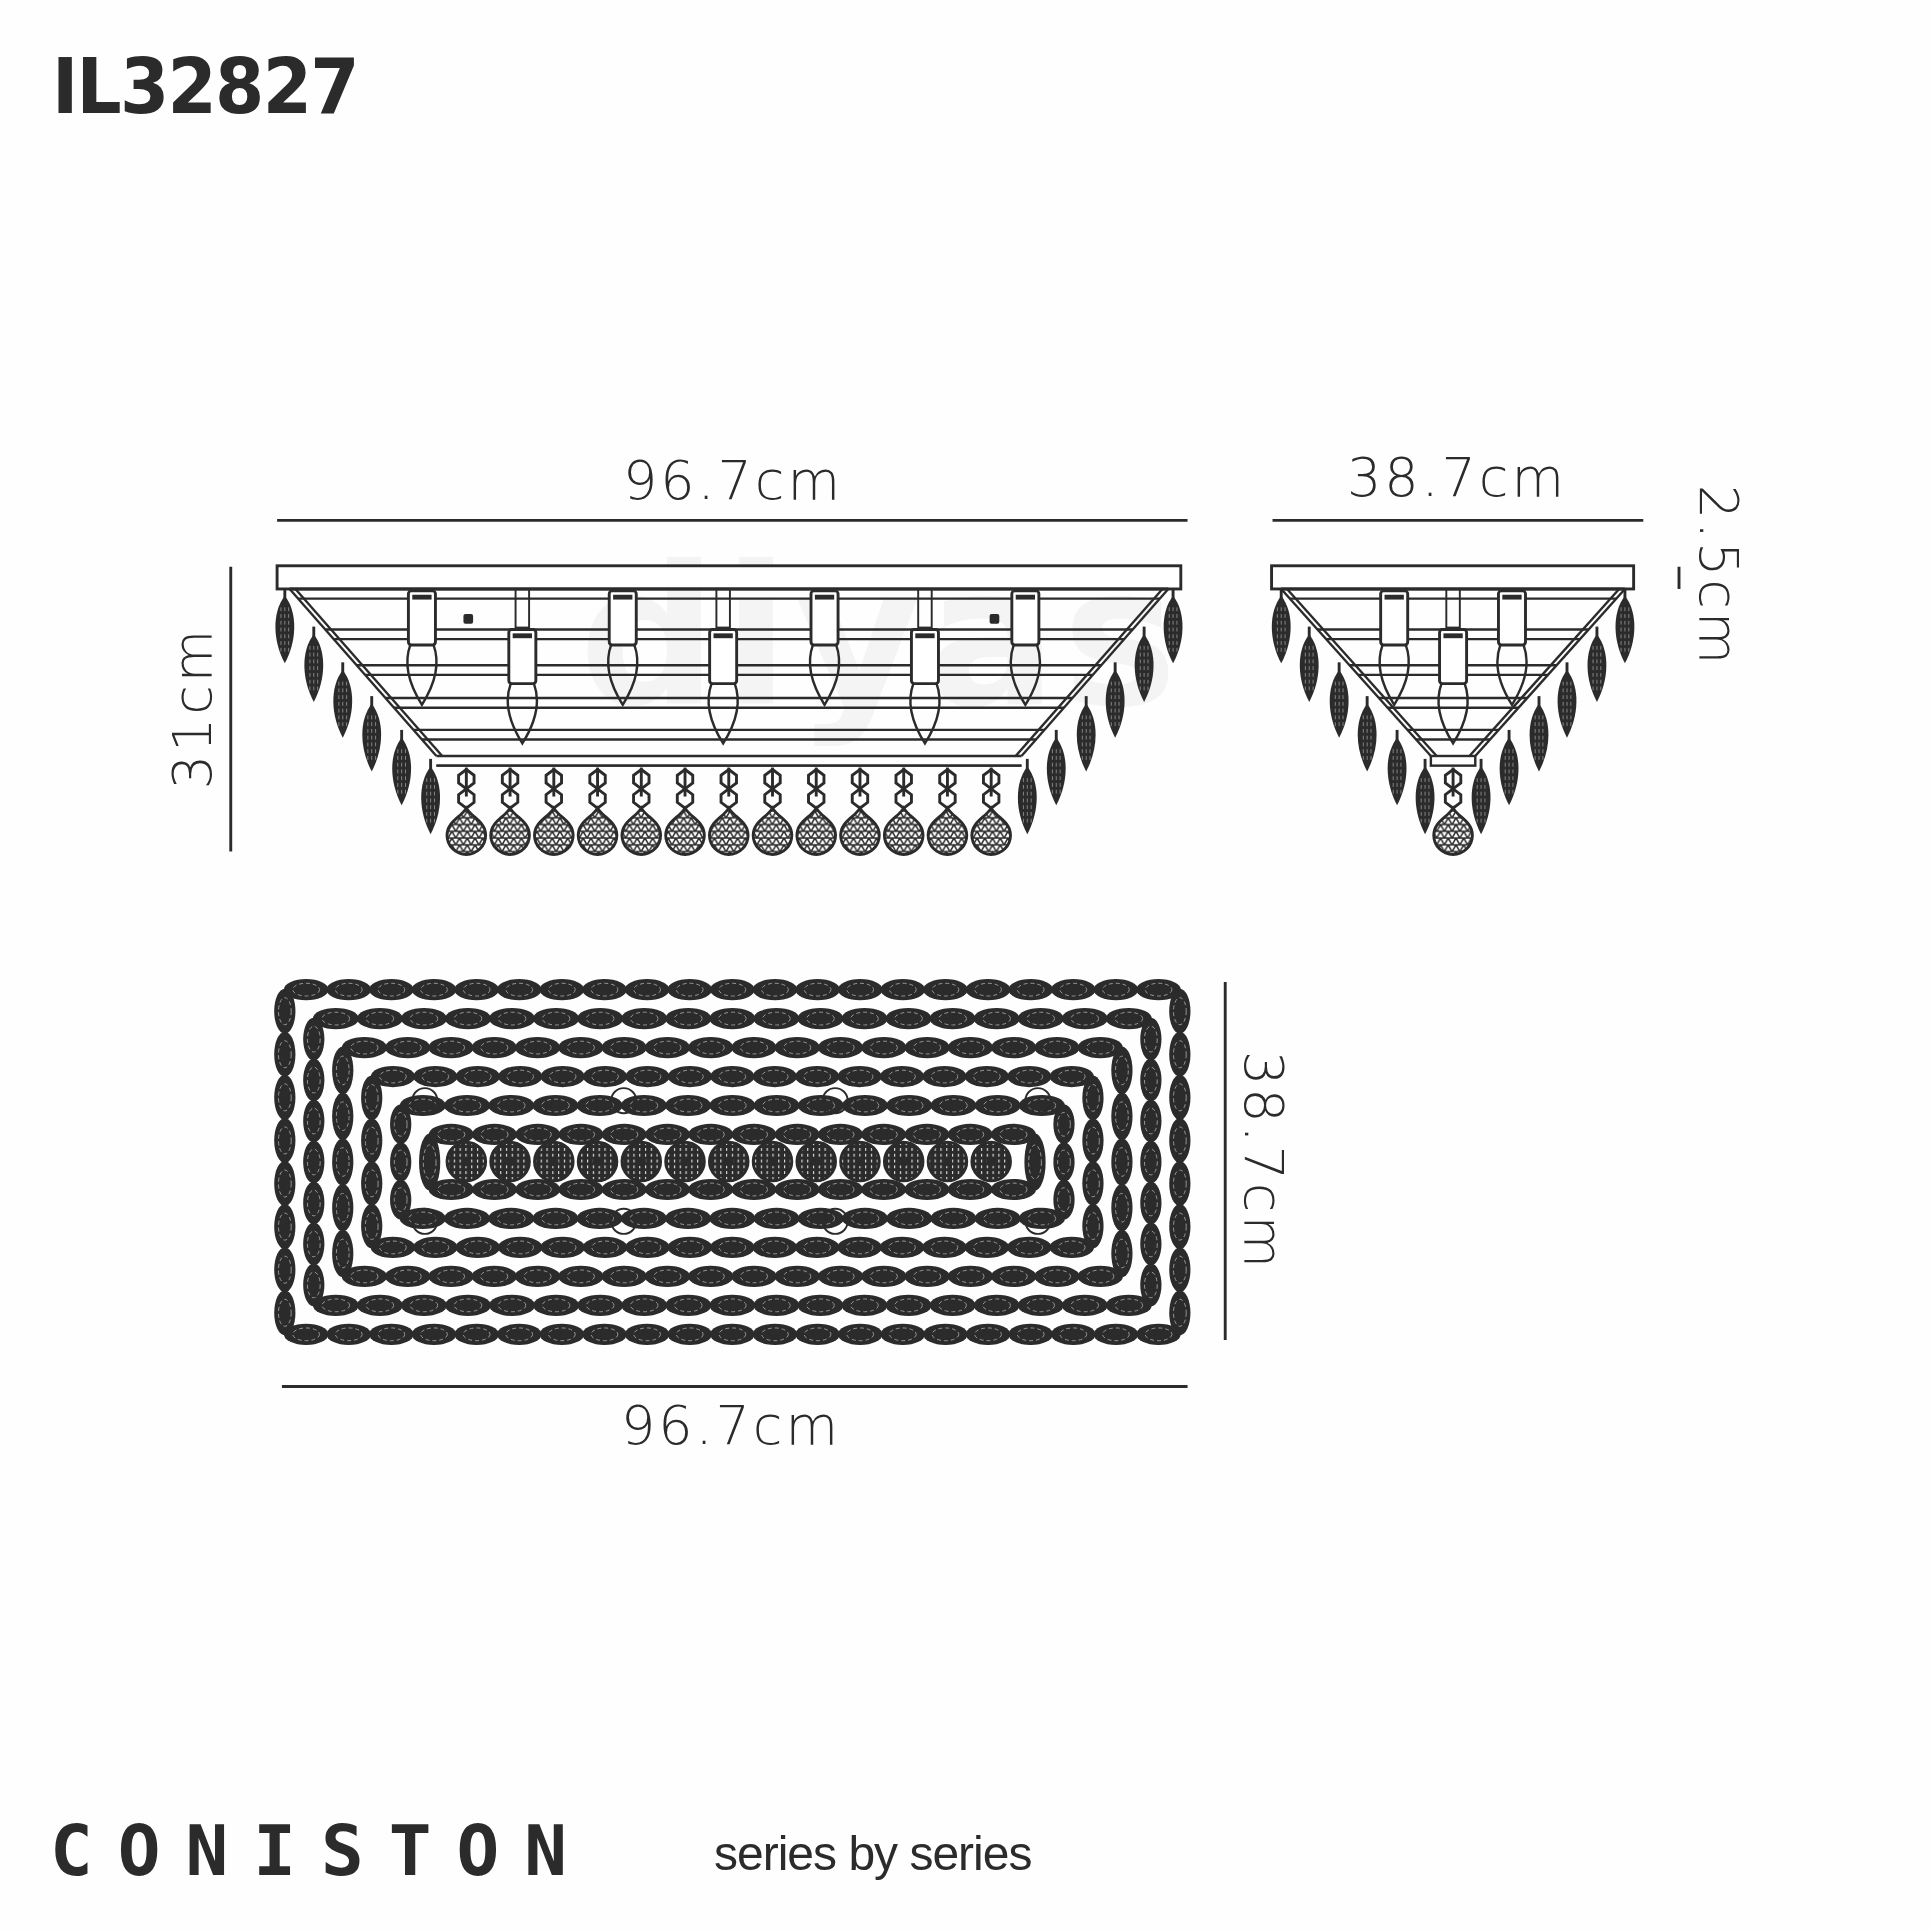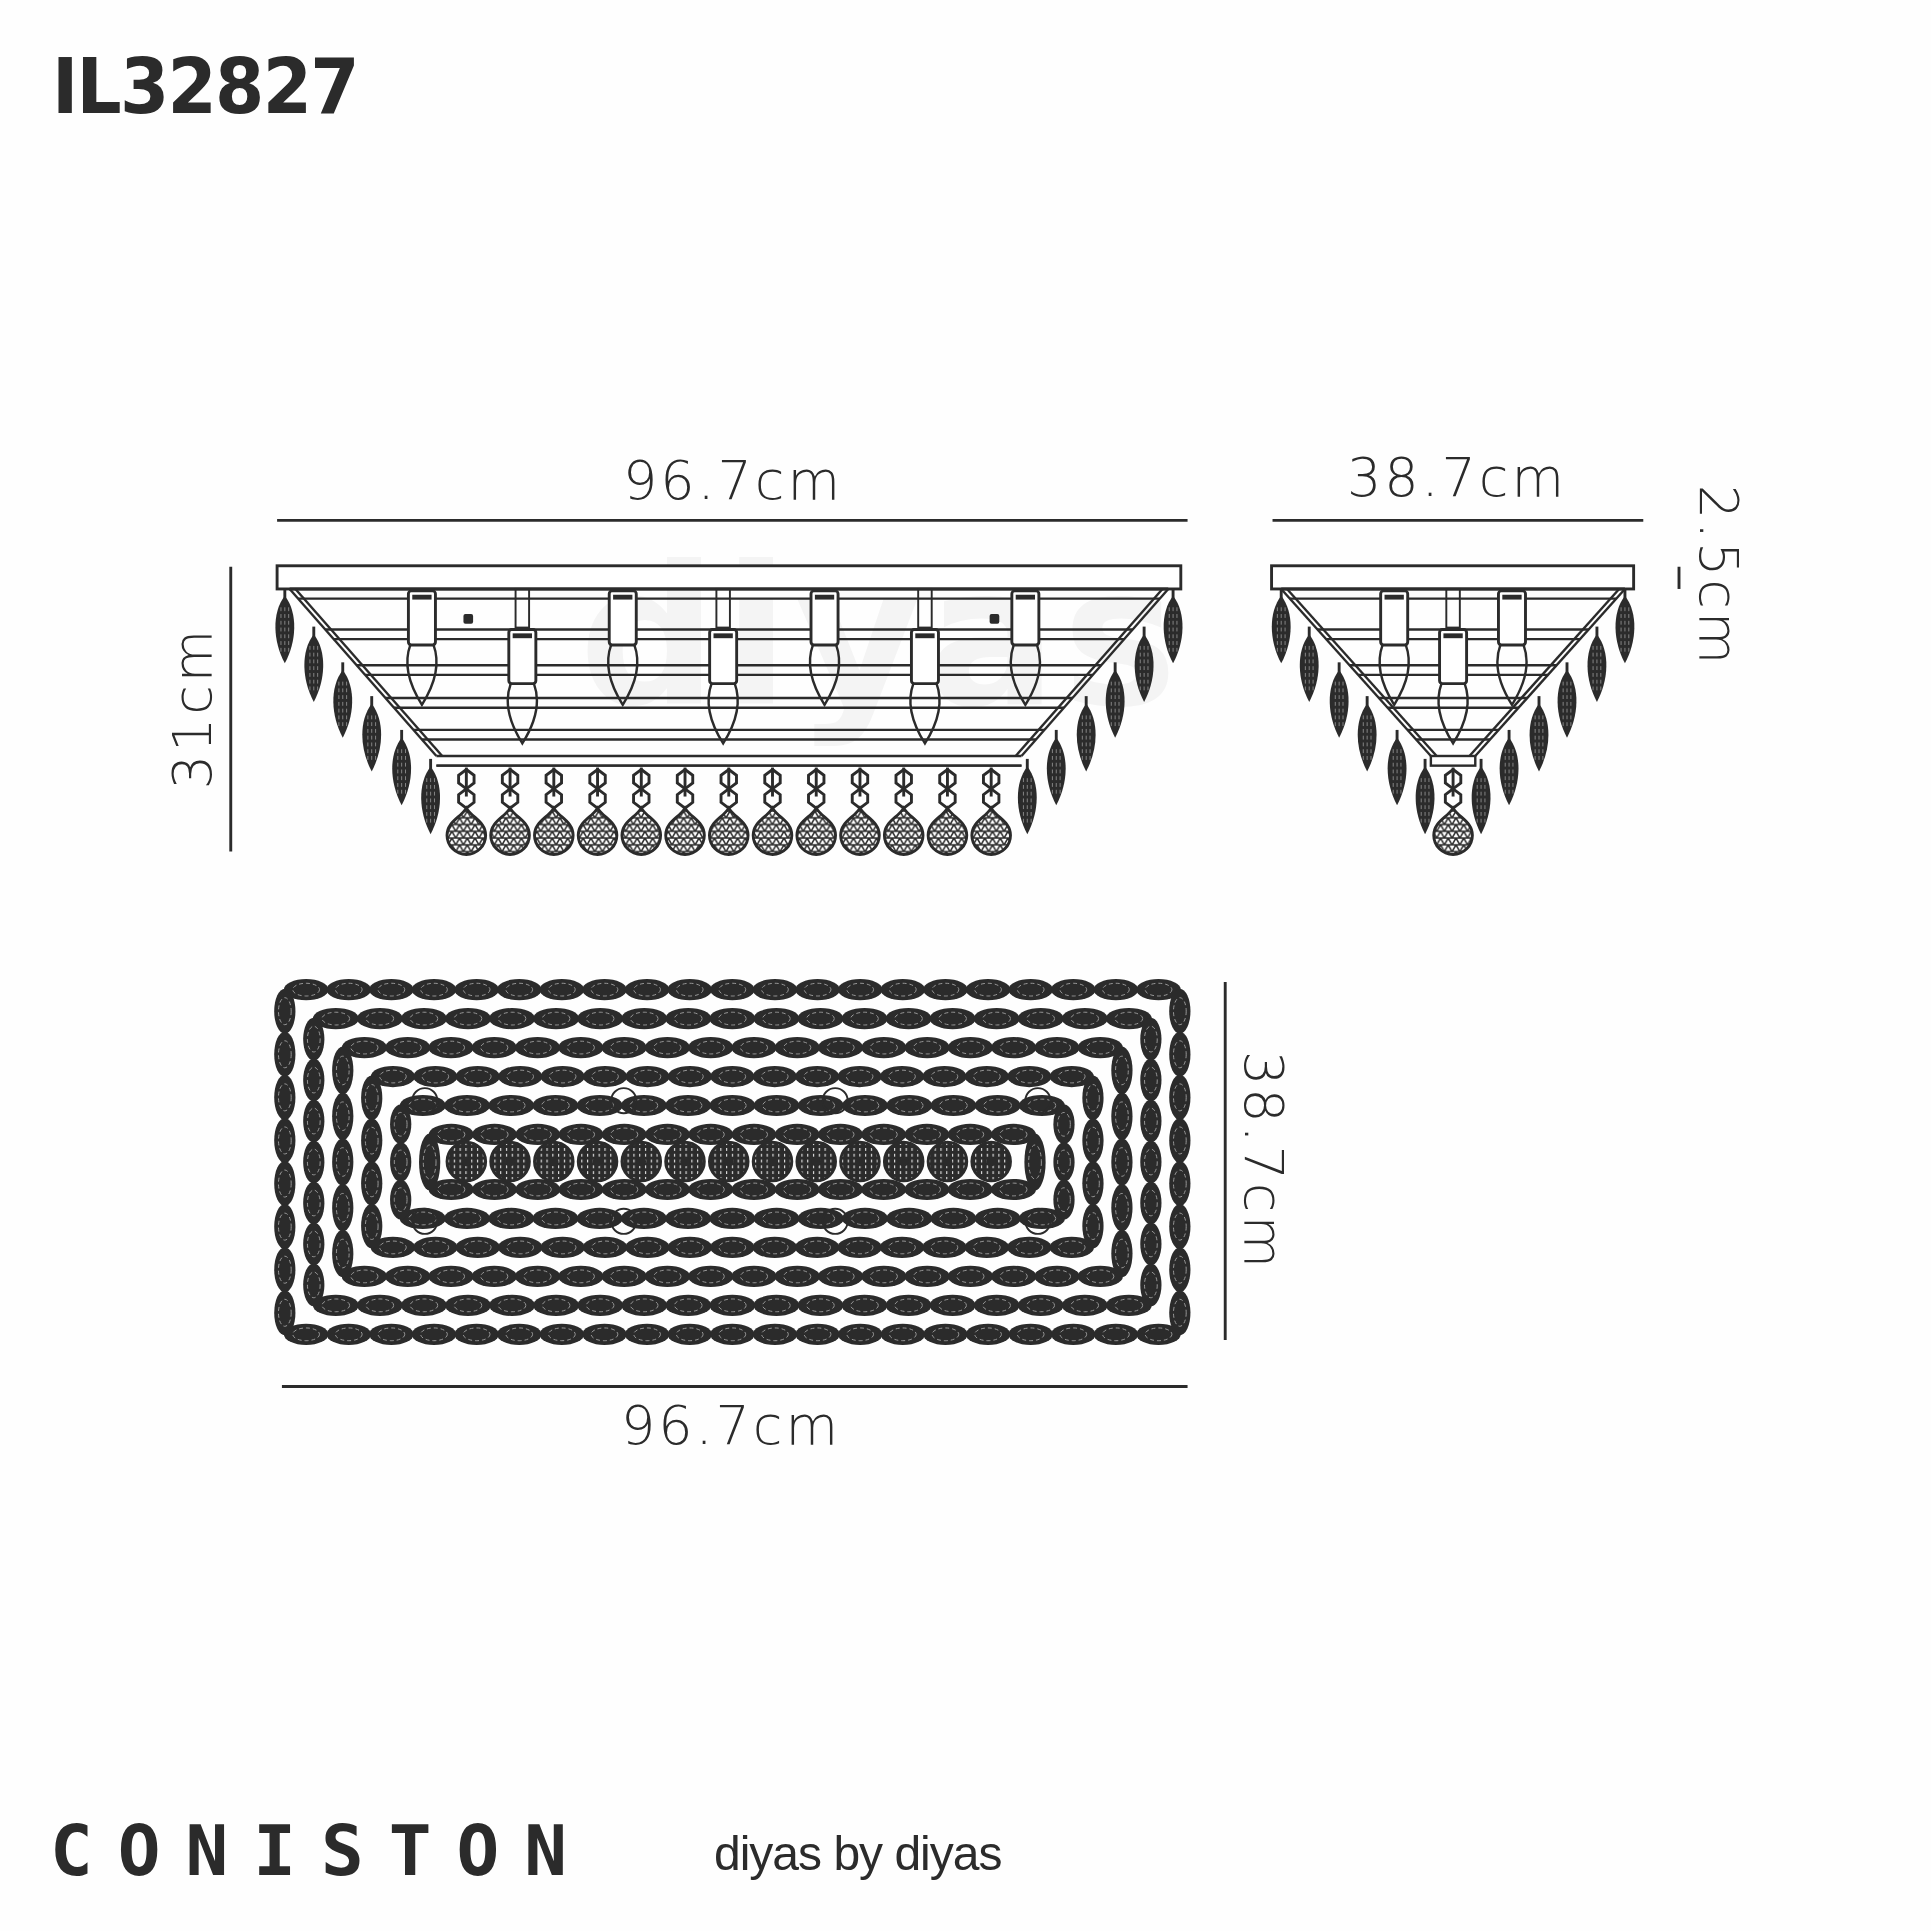--- a/index.html
+++ b/index.html
@@ -965,15 +965,15 @@
     </svg>
 
   <div class="txt dim dim-main-width">96.7cm</div>
   <div class="txt dim dim-side-width">38.7cm</div>
   <div class="txt dim dim-rot-ccw dim-height">31cm</div>
   <div class="txt dim dim-rot-cw dim-plate">2.5cm</div>
   <div class="txt dim dim-rot-cw dim-depth">38.7cm</div>
   <div class="txt dim dim-top-width">96.7cm</div>
 
   <div class="txt series-name">CONISTON</div>
-  <div class="txt series-by">diyas by diyas</div>
+  <div class="txt series-by">series by series</div>
 </div>
 
 
 </body></html>

